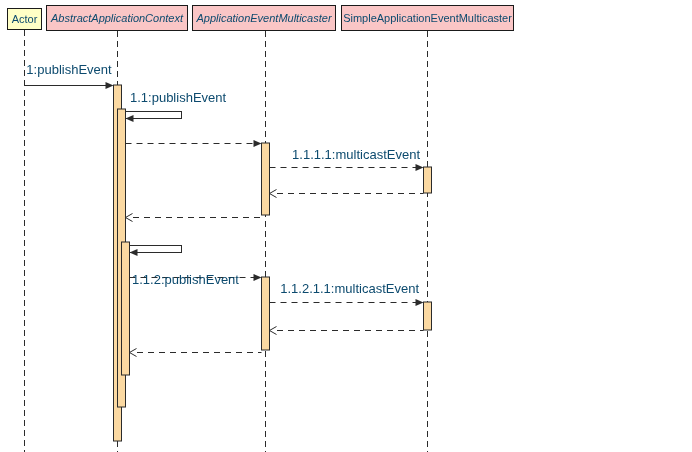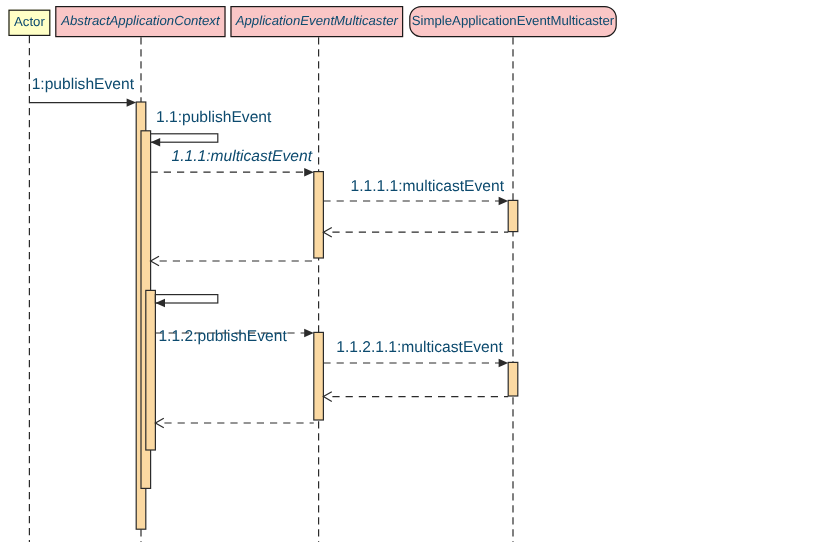--- a/index.html
+++ b/index.html
@@ -26,21 +26,21 @@
     left:7px;top:8px;width:35px;height:22px;
   }
   .class-box{
     background:var(--class-fill,#fac6c6);
     border:1.5px solid var(--border-color,#1a1a1a);
     top:5px;height:26px;
   }
   .italic{font-style:italic;}
   .box-abstract{left:46px;width:142px;}
   .box-multicaster{left:192px;width:144px;}
-  .box-simple{left:341px;width:173px;border-radius:10px;}
+  .box-simple{left:341px;width:173px;}
   .lifeline{
     stroke:var(--line-color,#2b2b2b);stroke-width:1;
     stroke-dasharray:6 4;
   }
   .bar{
     fill:var(--activation-fill,#fbd9a2);
     stroke:var(--line-color,#3a352c);
     stroke-width:1;
   }
   .msg-line{stroke:var(--line-color,#2b2b2b);stroke-width:1;fill:none;}
@@ -142,21 +142,20 @@
     <g>
       <line class="msg-line msg-dashed" x1="137" y1="352.5" x2="261.5" y2="352.5"></line>
       <path class="arrow-open" d="M136.5,348.5 L129.5,352.5 L136.5,356.5"></path>
     </g>
   </svg>
 
   <div class="msg-label t-center" style="left:24px;top:64px;width:90px;">1:publishEvent</div>
 
   <div class="msg-label" style="left:130px;top:92px;">1.1:publishEvent</div>
 
-  <div class="msg-label t-right italic" style="left:128px;top:124px;width:132px;">1.1.1:multicastEvent</div>
 
   <div class="msg-label t-right" style="left:270px;top:149px;width:150px;">1.1.1.1:multicastEvent</div>
 
   <div class="msg-label" style="left:132px;top:226px;margin-top:48px;">1.1.2:publishEvent</div>
 
 
   <div class="msg-label t-right" style="left:268px;top:283px;width:151px;">1.1.2.1.1:multicastEvent</div>
 </div>
 
 </body></html>

